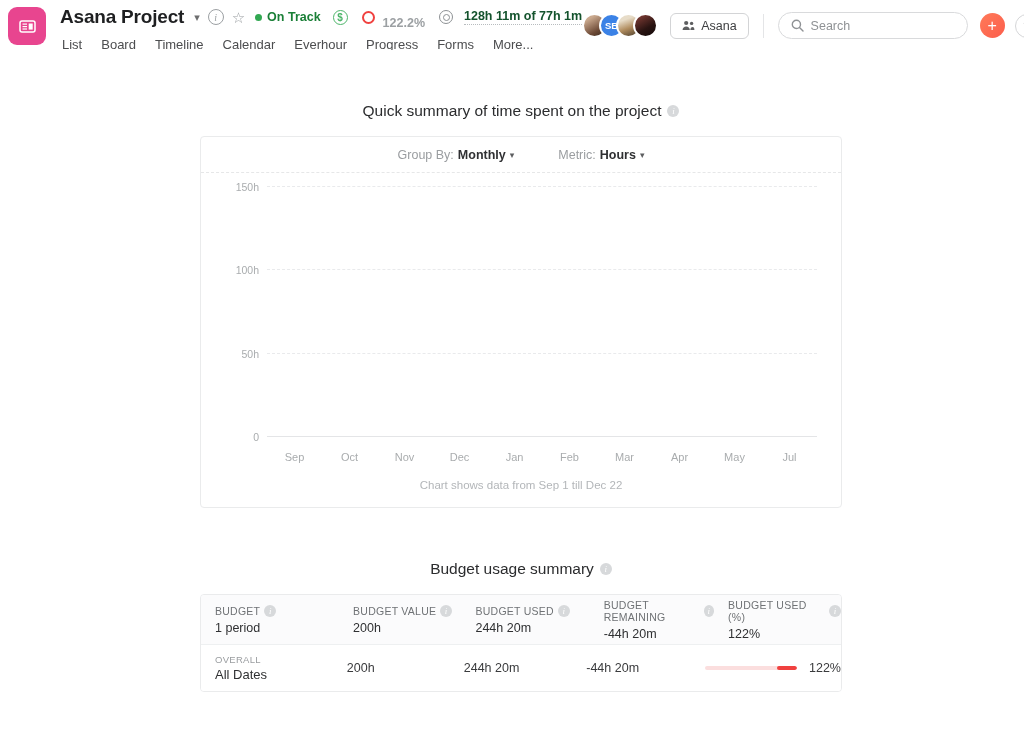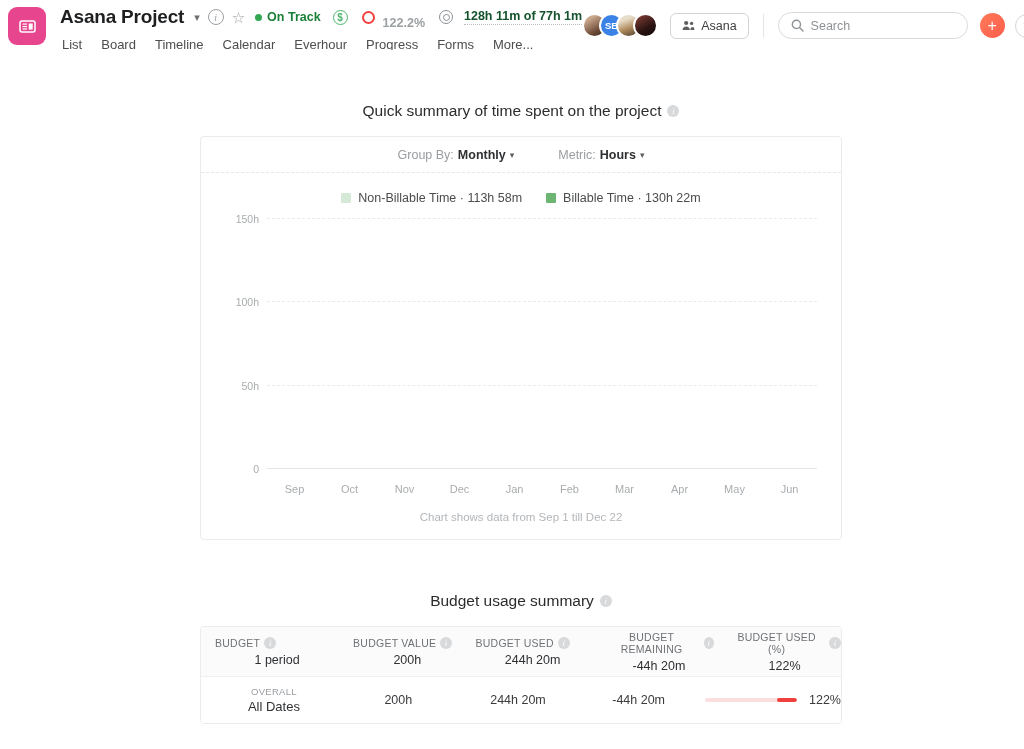--- a/index.html
+++ b/index.html
@@ -226,21 +226,21 @@
   .btable {
     margin: 16px auto 0;
     width: 642px;
     border: 1px solid #eaebec;
     border-radius: 4px;
     overflow:hidden;
   }
   .brow { display:flex; align-items:center; }
   .bhead { background:#fbfbfc; height: 50px; border-bottom: 1px solid #eef0f1; }
   .bbody { height: 46px; background:#fff; }
-  .bc { padding-left: 14px; text-align: center; }
+  .bc { padding-left: 14px; }
   .c0 { width: 140px; }
   .c1 { width: 124px; }
   .c2 { width: 130px; }
   .c3 { width: 126px; }
   .c4 { flex: 1 1 auto; }
   .bh-label {
     font-size: 10.5px; color: #6f7275; letter-spacing: 0.25px;
     display:flex; align-items:center; gap: 4px;
   }
   .bh-val { font-size: 12.5px; color: #2f3032; margin-top: 4px; }
@@ -353,30 +353,20 @@
           <b>Monthly</b>
           <span class="cv">▾</span>
         </div>
         <div class="ctl">
           <span>Metric:</span>
           <b>Hours</b>
           <span class="cv">▾</span>
         </div>
       </div>
 
-      <div class="legend">
-        <div class="lg">
-          <span class="sw" id="sw0" style="background: rgb(212, 234, 214);"></span>
-          <span id="lgl0">Non-Billable Time · 113h 58m</span>
-        </div>
-        <div class="lg">
-          <span class="sw" id="sw1" style="background: rgb(108, 181, 115);"></span>
-          <span id="lgl1">Billable Time · 130h 22m</span>
-        </div>
-      </div>
 
       <div class="plot">
         <div class="grid-area" id="gridArea">
           <div class="bars" id="bars">
               <div class="bcol">
                 <div class="bstack">
                   <div class="seg-n" style="height: 0.666667%; background: rgb(212, 234, 214);"></div>
                 </div>
               </div>
               <div class="bcol">
@@ -432,21 +422,21 @@
         <div class="xaxis" id="xaxis">
             <span class="xlab">Sep</span>
             <span class="xlab">Oct</span>
             <span class="xlab">Nov</span>
             <span class="xlab">Dec</span>
             <span class="xlab">Jan</span>
             <span class="xlab">Feb</span>
             <span class="xlab">Mar</span>
             <span class="xlab">Apr</span>
             <span class="xlab">May</span>
-            <span class="xlab">Jun</span>
+            <span class="xlab">Jul</span>
           </div>
       </div>
 
       <div class="card-foot">Chart shows data from Sep 1 till Dec 22</div>
     </div>
 
     <div class="section-title">
       <span>Budget usage summary</span>
       <span class="i-sm">i</span>
     </div>

